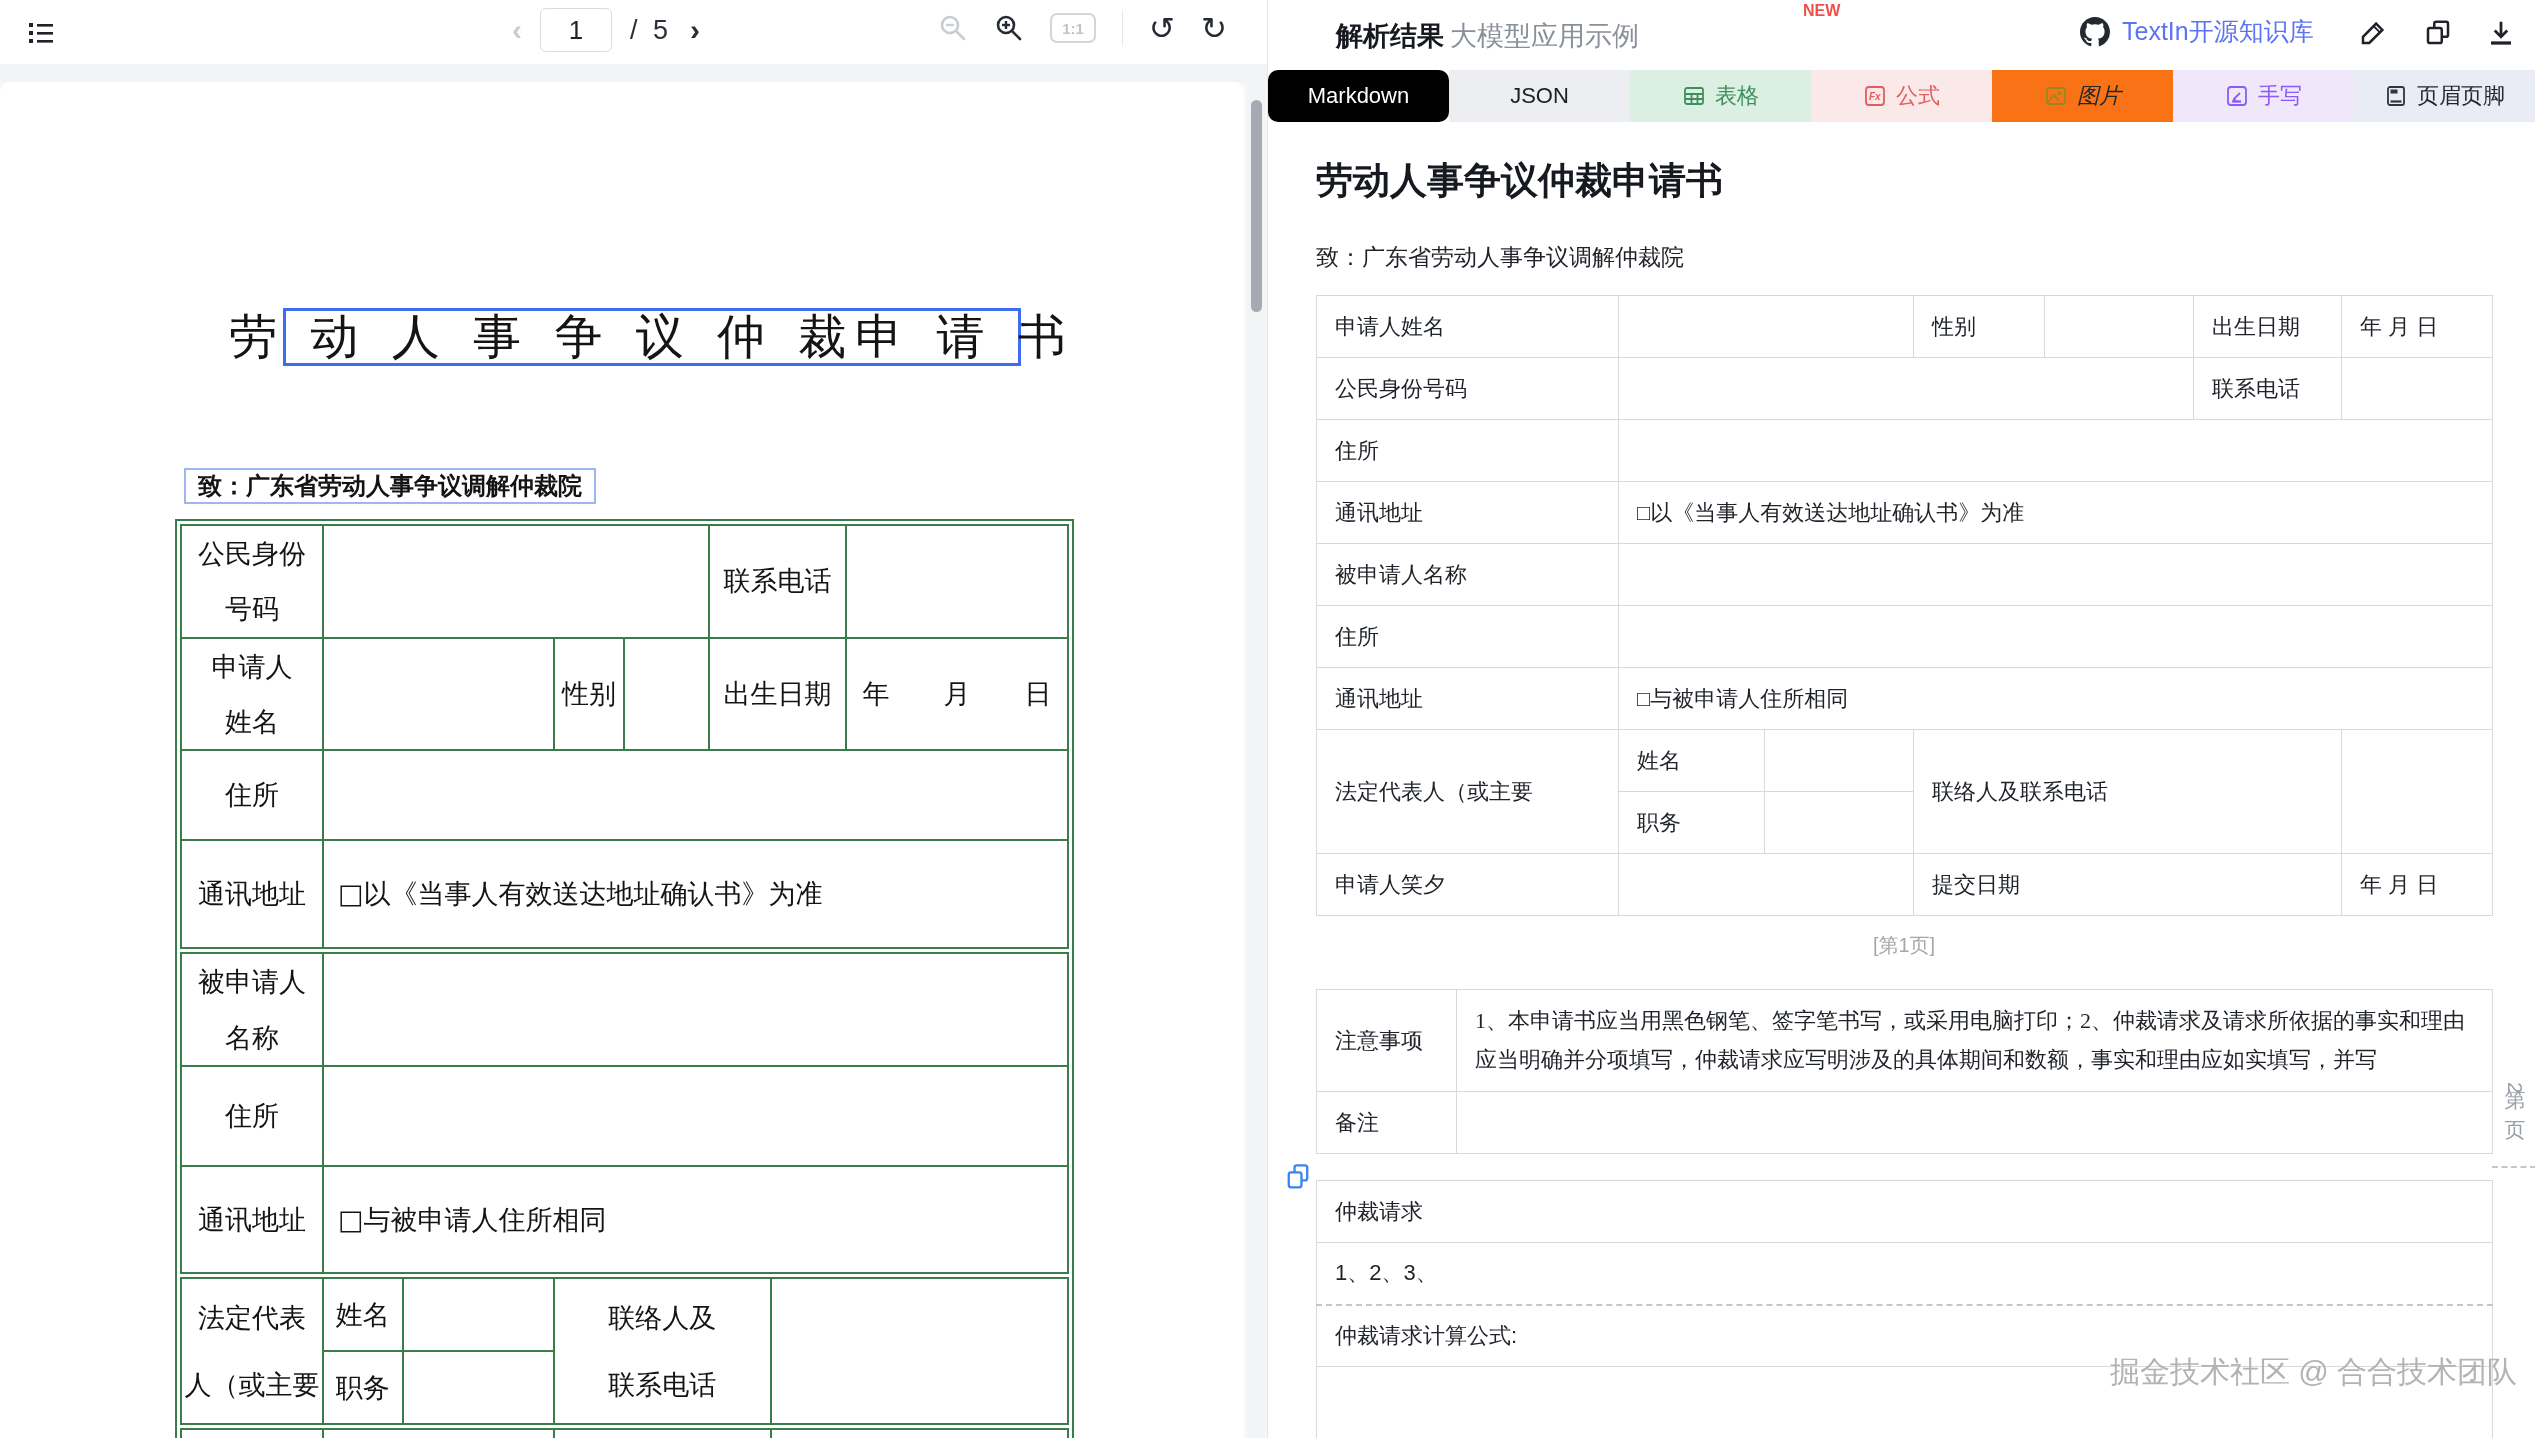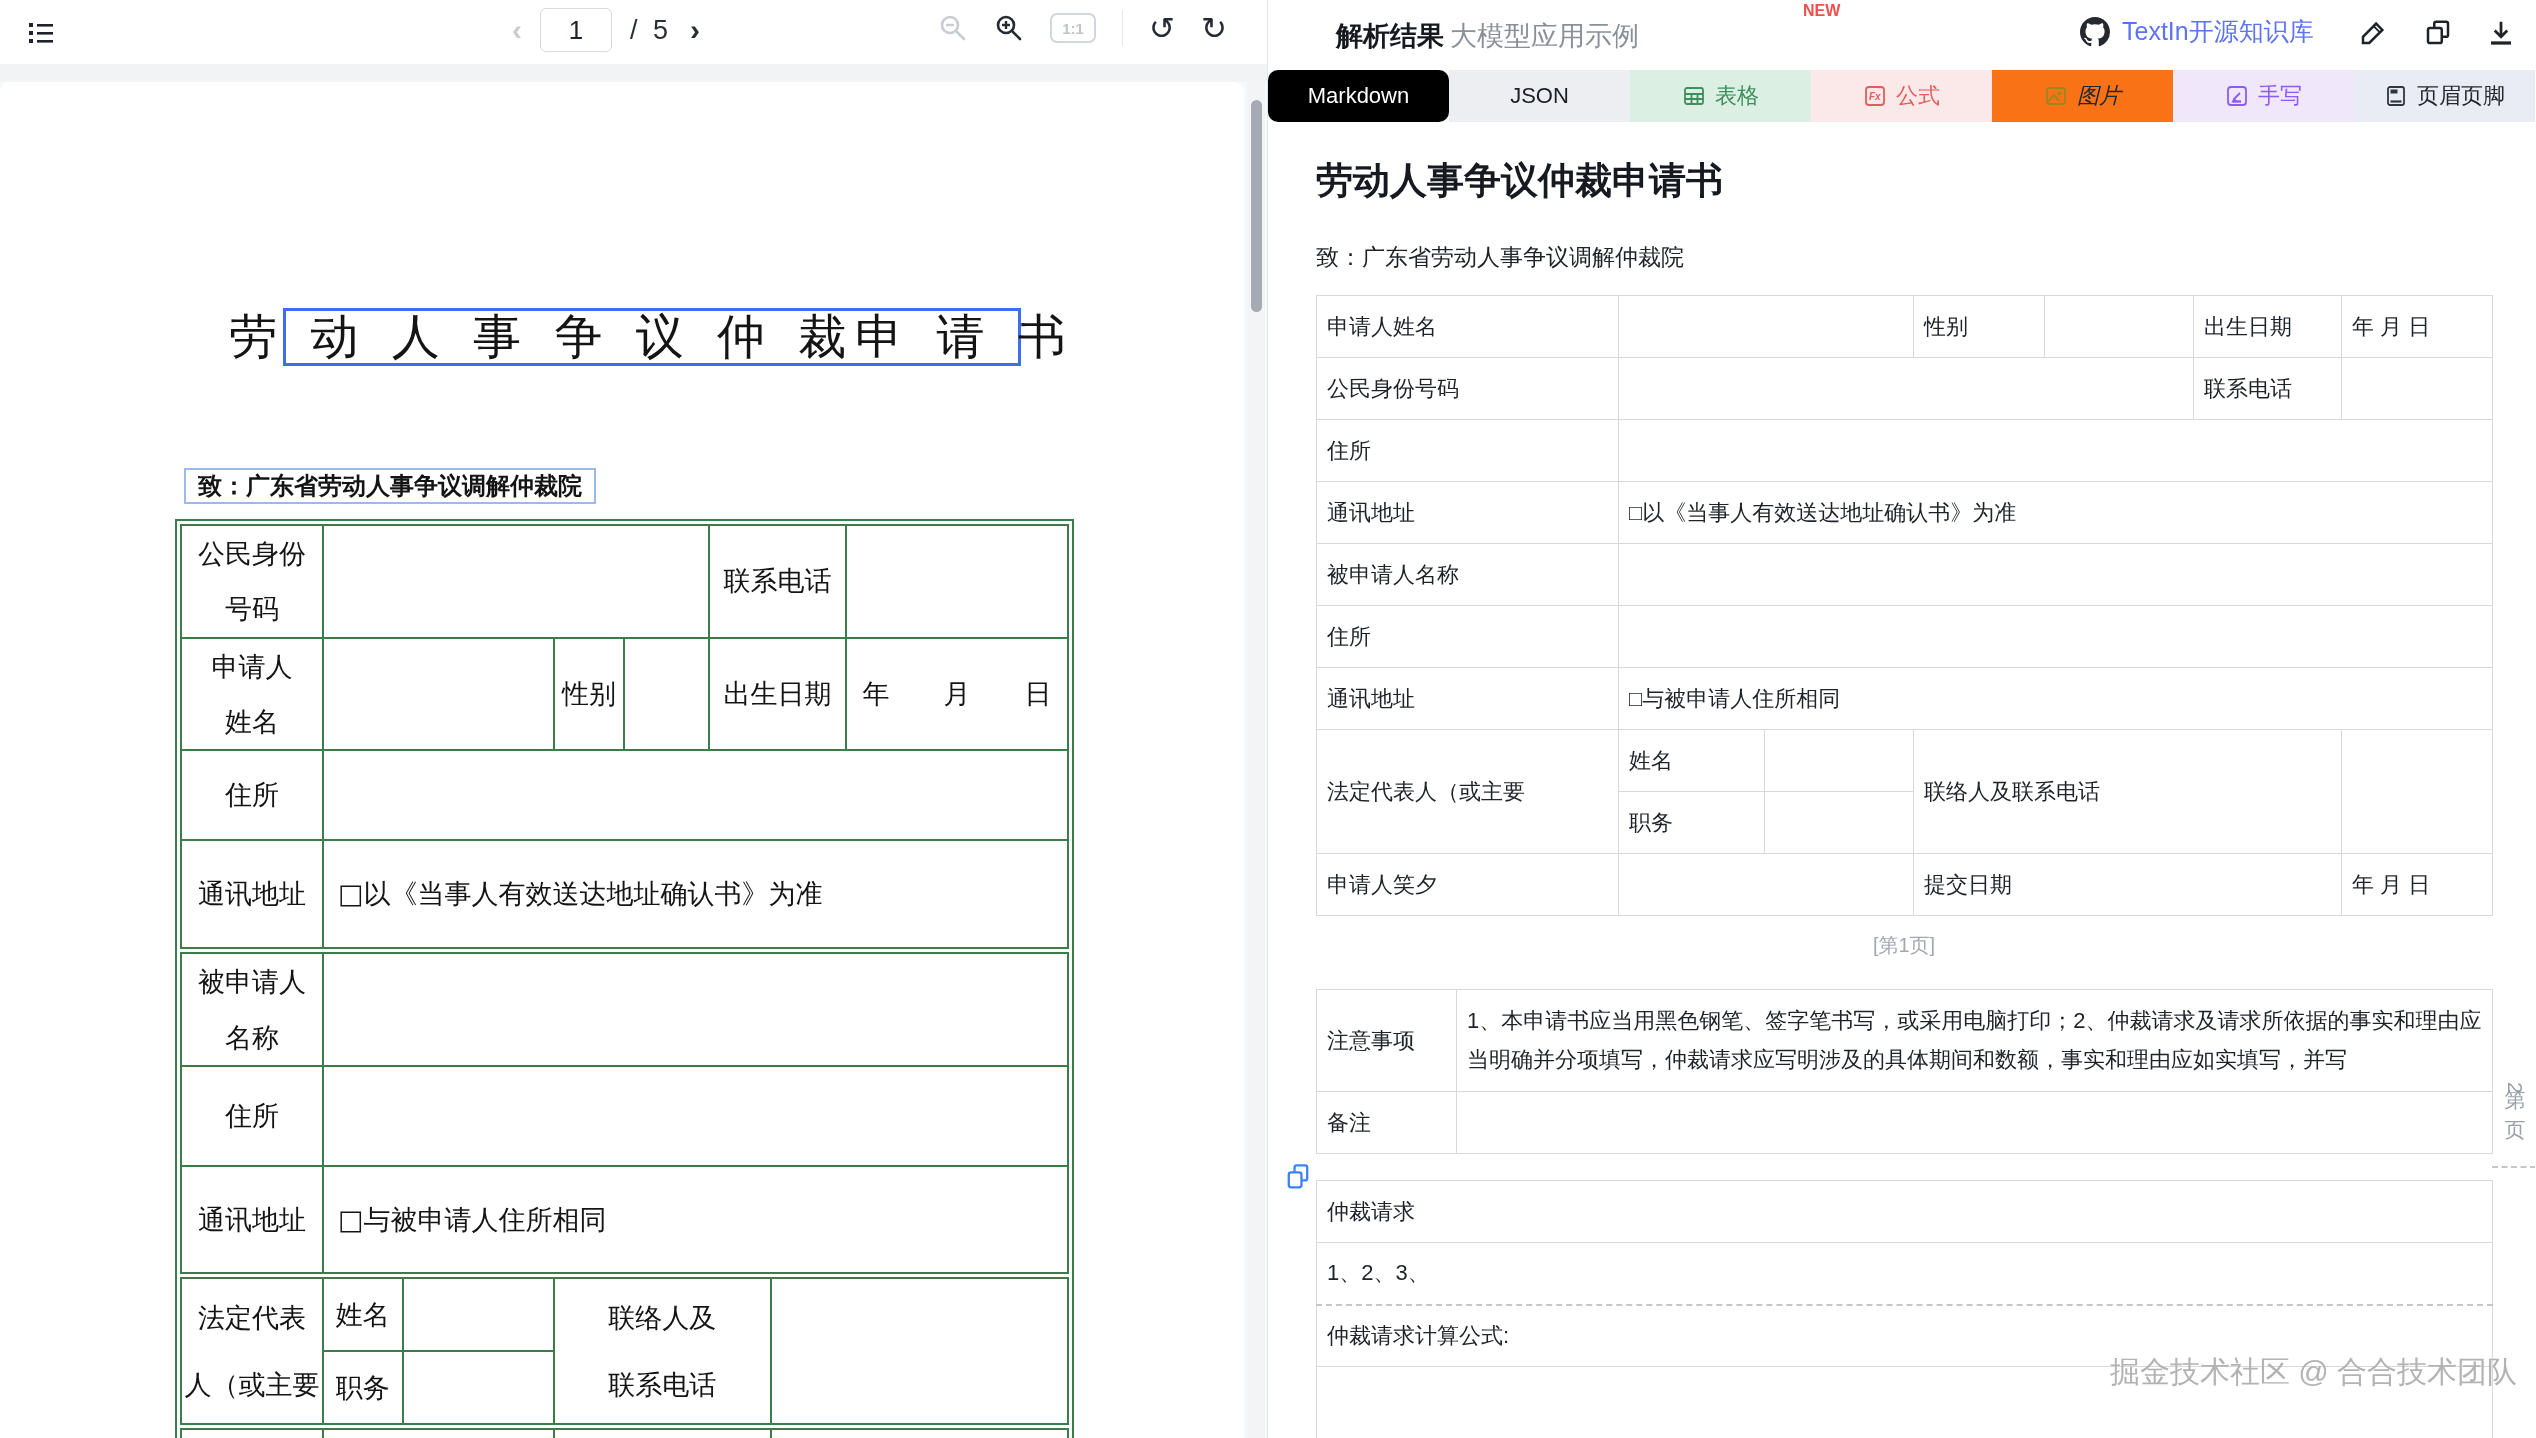--- a/index.html
+++ b/index.html
@@ -68,22 +68,22 @@
   .tab-formula { background:#fbe9e9; color:#e25d5d; }
   .tab-image { background:#f97316; color:#23262c;font-style:italic; }
   .tab-hand { background:#f1e7fb; color:#8b5cf6; }
   .tab-hf { background:#e9ecf4; color:#23262c; }
 
   .md-content { position:relative; padding:32px 44px 0 48px; }
   .md-h1 { font-size:37px; font-weight:bold; color:#16191f; margin-top:2px; }
   .md-addr { font-size:23px; margin-top:36px; color:#1f2329; }
   table.mdt { border-collapse:collapse; width:1176px; table-layout:fixed; margin-top:22px; }
   table.mdt td { border:1px solid #d7d9db; font-size:22px; color:#1f2329;
-    padding:8px 10px; vertical-align:middle; background:#fff; }
-  .rh62 { height:62px; } .rh100 { height:102px; } .rh72 { height:72px; }
+    padding:8px 18px; vertical-align:middle; background:#fff; }
+  .rh62 { height:62px; } .rh100 { height:102px;font-family:Liberation Serif, serif; } .rh72 { height:72px; }
   .pagemark { text-align:center; color:#a3a7ad; font-size:20px; margin-top:16px; width:1176px; }
   .t3-dashed td { border-top:2px dashed #c3c7cc !important; }
   .dash-ext { position:absolute; top:1166px; left:1224px; width:44px; border-top:2px dashed #c3c7cc; }
   .copy-float { position:absolute; left:16px; top:1040px; width:28px; height:30px; cursor:pointer; }
   .vpage { position:absolute; right:6px; top:1072px; writing-mode:vertical-rl; letter-spacing:10px;
     font-size:21px; color:#9aa0a8; }
   .watermark { position:absolute; right:18px; top:1352px; font-size:30px; color:#b3b3b3; }
 </style>
 </head>
 <body>

